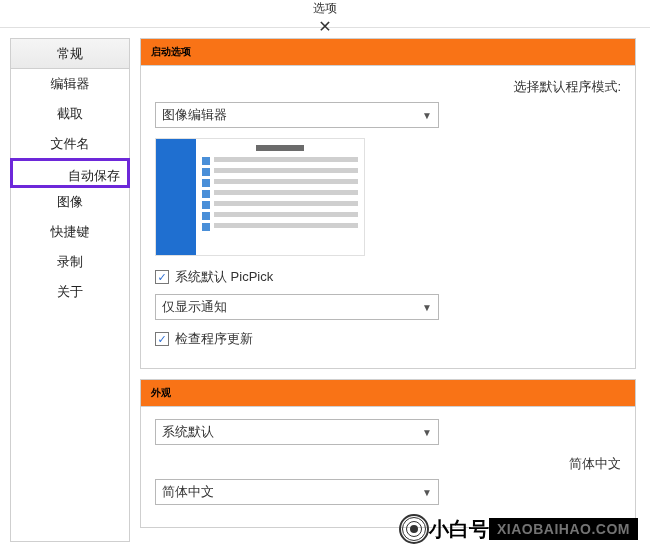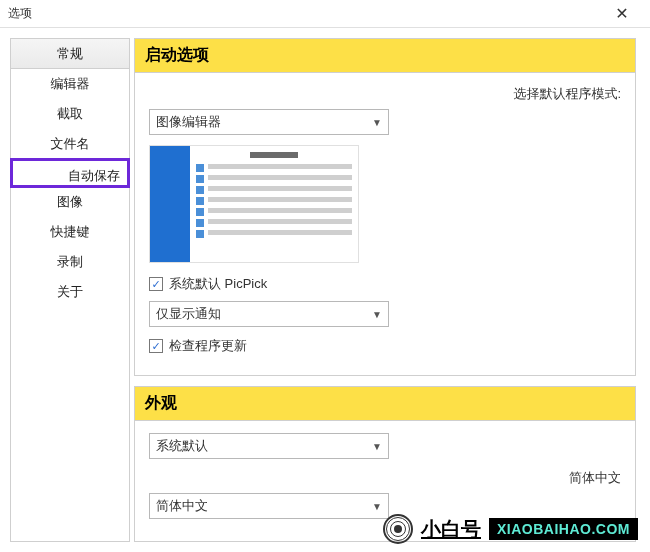--- a/index.html
+++ b/index.html
@@ -1,47 +1,47 @@
 <!DOCTYPE html>
 <html><head>
 <meta charset="utf-8">
 <style>
   * { box-sizing: border-box; font-family: "Microsoft YaHei", sans-serif; }
   body { margin: 0; width: 650px; height: 552px; background: #fff; overflow: hidden; }
-  .titlebar { height: 28px; display: flex; align-items: center; padding: 0 8px; border-bottom: 1px solid #e0e0e0; font-size: 12px; background: #fff; }
+  .titlebar { height: 28px; display: flex; align-items: center; padding: 0 14px; border-bottom: 1px solid #e0e0e0; font-size: 12px; background: #fff; flex-direction: column; }
   .titlebar-title { flex: 1; color: #333; }
   .close-btn { width: 40px; text-align: center; font-size: 16px; color: #333; cursor: pointer; font-family: Arial; }
-  .content { display: flex; height: calc(100% - 28px); padding: 10px; gap: 4px; }
+  .content { display: flex; height: calc(100% - 28px); padding: 10px; gap: 10px; }
   .sidebar { width: 120px; border: 1px solid #cfcfcf; padding: 0; }
   .sidebar-item { height: 30px; line-height: 30px; text-align: center; font-size: 13px; color: #222; cursor: pointer; }
   .sidebar-item.active { background: linear-gradient(#f5f5f5,#eaeaea); border-bottom: 1px solid #cfcfcf; font-weight: 500; }
   .highlight { border: 3px solid #6d28d9; margin: -1px; padding-left: 48px; }
   .main { flex: 1; overflow-y: auto; padding-right: 4px; }
   .section { border: 1px solid #cfcfcf; margin-bottom: 10px; }
-  .section-header { padding: 6px 10px; font-size: 16px; font-weight: 600; border-bottom: 1px solid #cfcfcf; background: #fde047; }
+  .section-header { padding: 6px 10px; font-size: 10px; font-weight: 600; border-bottom: 1px solid #cfcfcf; background: #f97316; }
   .section-body { padding: 12px 14px; font-size: 13px; color: #333; }
   .label { margin-bottom: 6px; text-align: right; }
-  .select { width: 240px; height: 26px; border: 1px solid #b8b8b8; background: #fff; display: flex; align-items: center; padding: 0 6px; justify-content: space-between; font-size: 13px; cursor: pointer; margin-bottom: 10px; }
+  .select { width: 284px; height: 26px; border: 1px solid #b8b8b8; background: #fff; display: flex; align-items: center; padding: 0 6px; justify-content: space-between; font-size: 13px; cursor: pointer; margin-bottom: 10px; }
   .select .arrow { font-size: 10px; color: #555; }
   .preview { width: 210px; height: 118px; background: #f2f2f2; display: flex; margin-bottom: 12px; border: 1px solid #e0e0e0; }
   .preview-sb { width: 40px; background: #1f6fd0; }
   .preview-main { flex: 1; background: #fff; padding: 6px; }
   .preview-title { width: 48px; height: 6px; background: #6b6b6b; margin: 0 auto 6px; }
   .preview-row { display: flex; gap: 4px; margin-bottom: 3px; }
   .ico { width: 8px; height: 8px; background: #4a8fd8; }
   .bar { height: 5px; background: #cfcfcf; flex: 1; }
   .checkbox-row { display: flex; align-items: center; gap: 6px; margin-bottom: 8px; cursor: pointer; }
   .cb { width: 14px; height: 14px; border: 1px solid #777; display: inline-flex; align-items: center; justify-content: center; font-size: 11px; color: #2b6cd1; }
-  .wm-logo { position: absolute; right: 12px; bottom: 8px; display: flex; align-items: center; gap: 8px; pointer-events: none; text-decoration: underline; }
+  .wm-logo { position: absolute; right: 12px; bottom: 8px; display: flex; align-items: center; pointer-events: none; }
   .wm-icon { width: 30px; height: 30px; border: 2px solid #333; border-radius: 50%; display: flex; align-items: center; justify-content: center; }
   .wm-dot { width: 8px; height: 8px; background: #333; border-radius: 50%; position: relative; }
   .wm-dot::before, .wm-dot::after { content:""; position:absolute; border:1px solid #333; border-radius:50%; }
   .wm-dot::before { inset:-4px;} .wm-dot::after{ inset:-8px;}
   .wm-text { font-size: 20px; font-weight: 700; }
-  .wm-badge { background: #000; color: #5eead4; padding: 3px 8px; font-size: 14px; font-weight: 700; letter-spacing: 0.5px; }
+  .wm-badge { background: #000; color: #737373; padding: 3px 8px; font-size: 14px; font-weight: 700; letter-spacing: 0.5px; }
   .wrap { position: relative; width: 650px; height: 552px; }
 </style>
 </head>
 <body>
 <div class="wrap">
 
 <div class="titlebar">
   <span class="titlebar-title">选项</span>
   <span class="close-btn">✕</span>
 </div>

